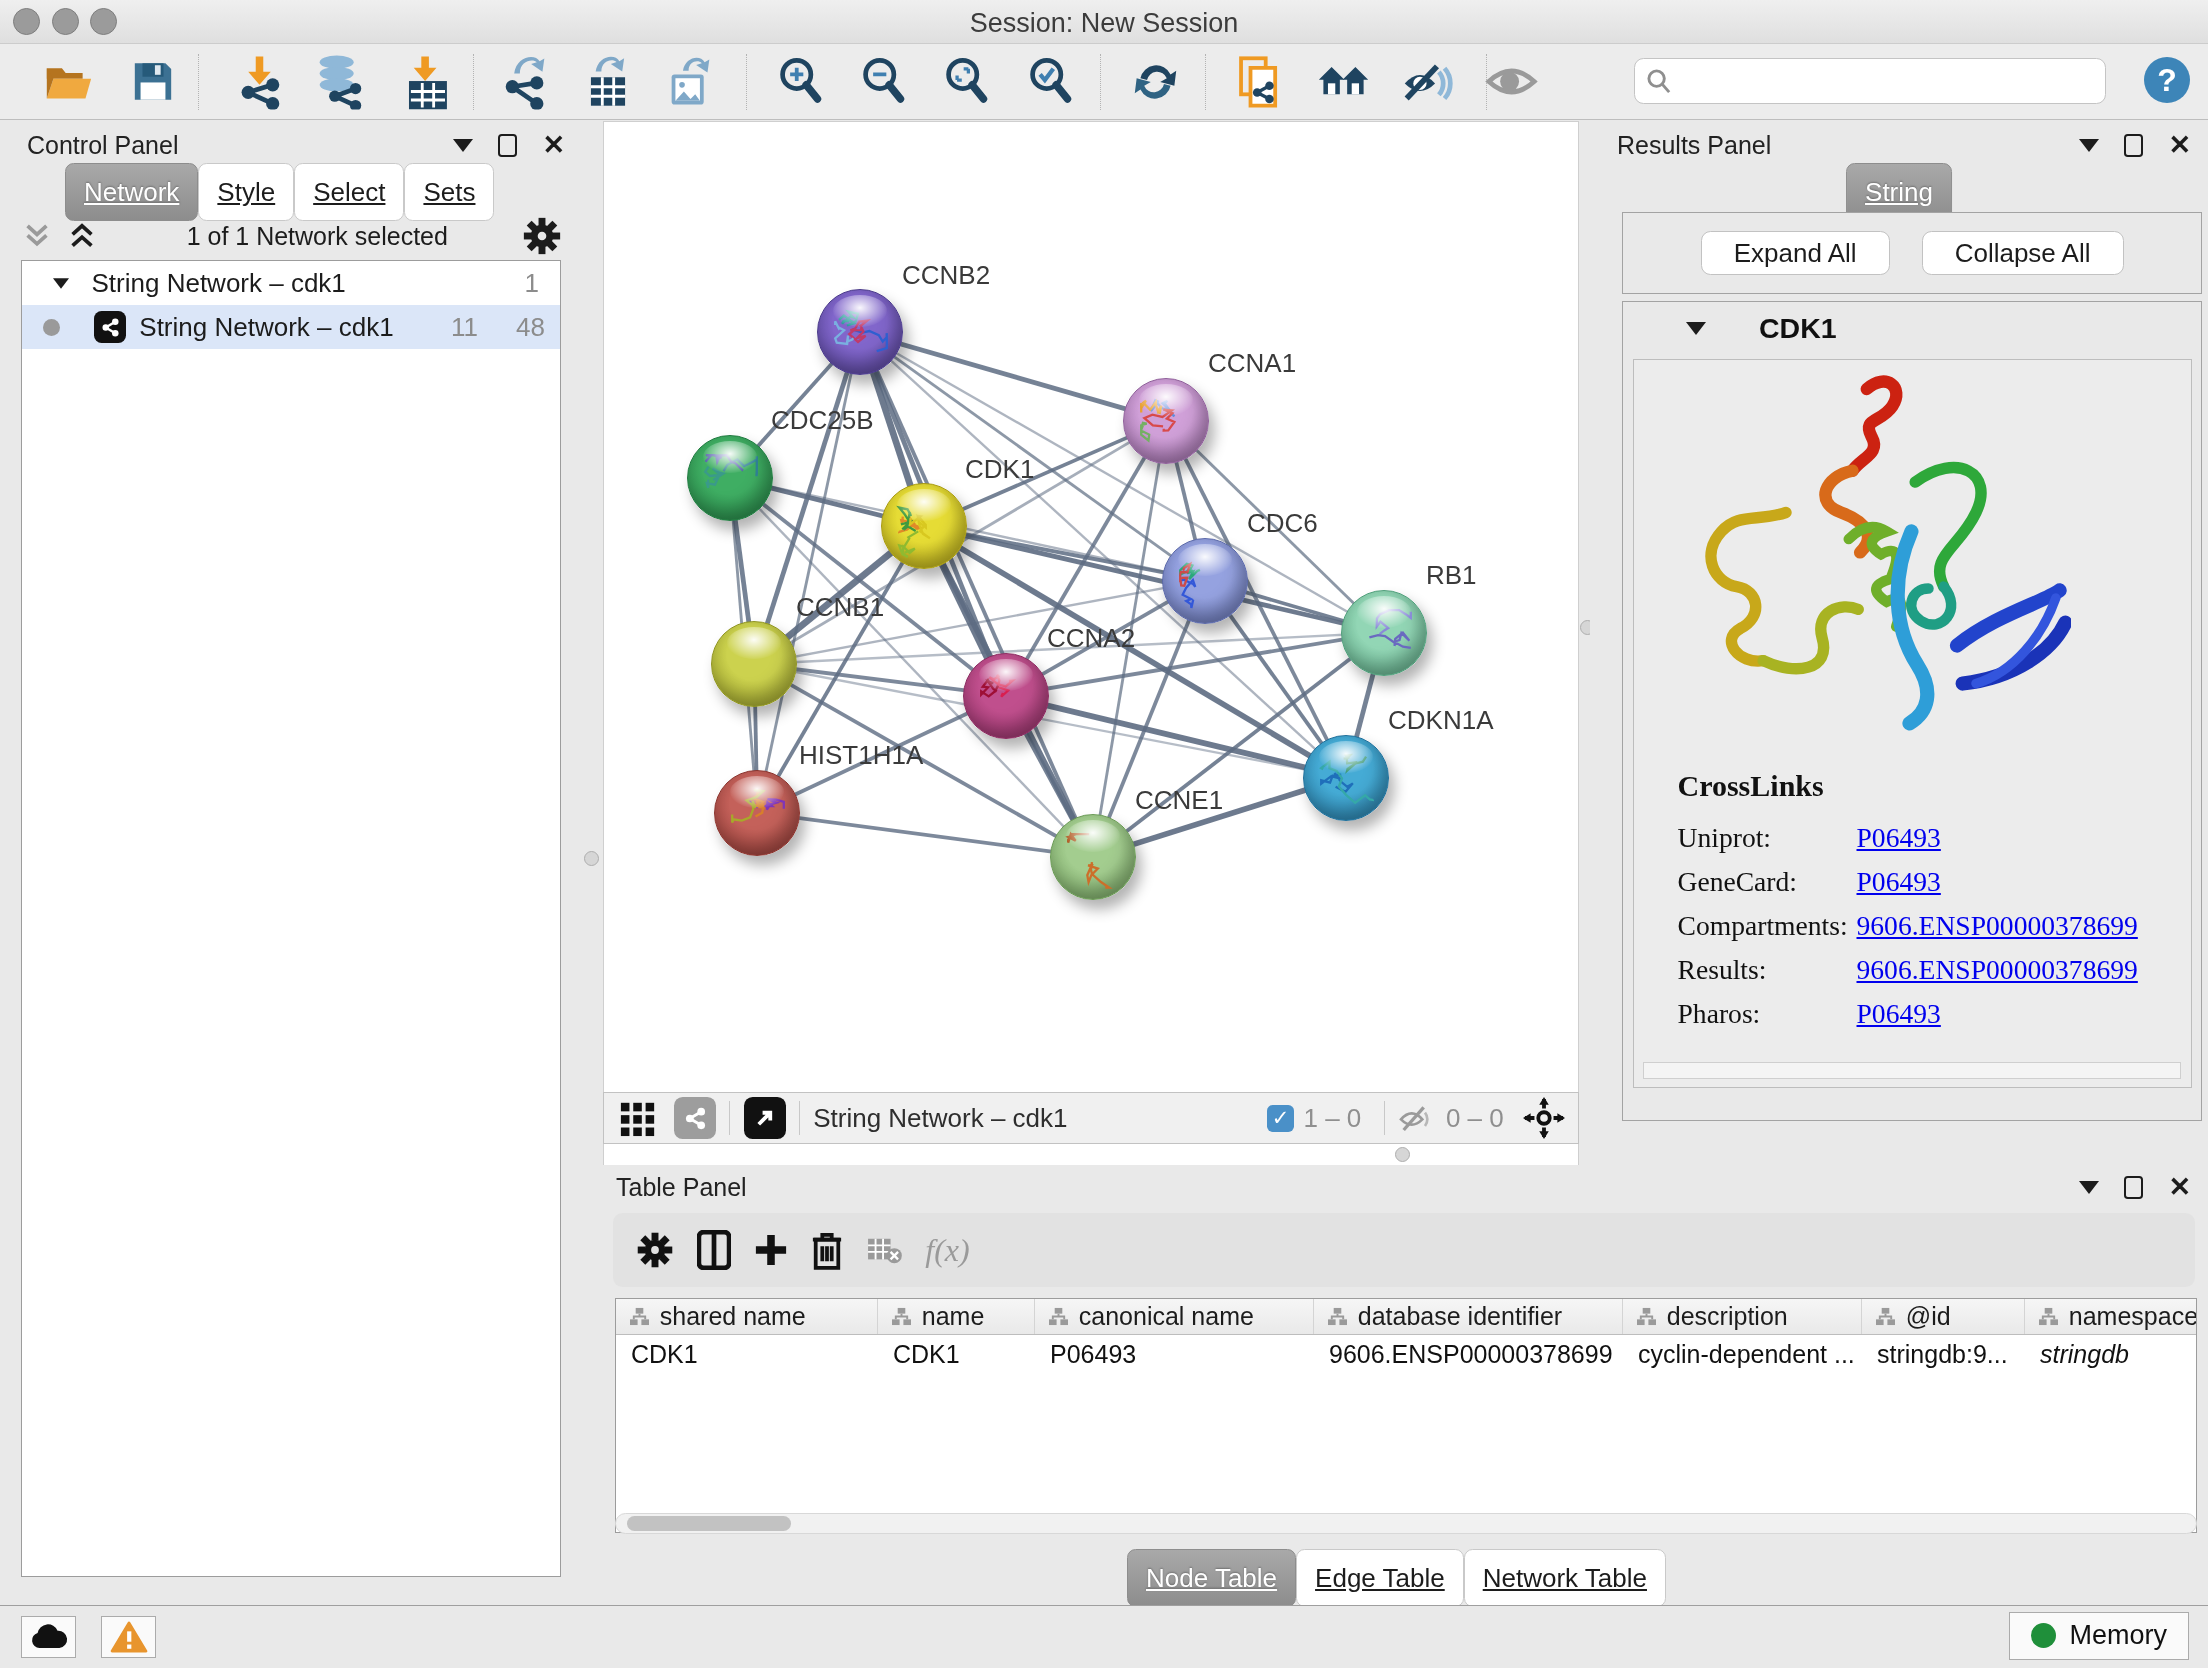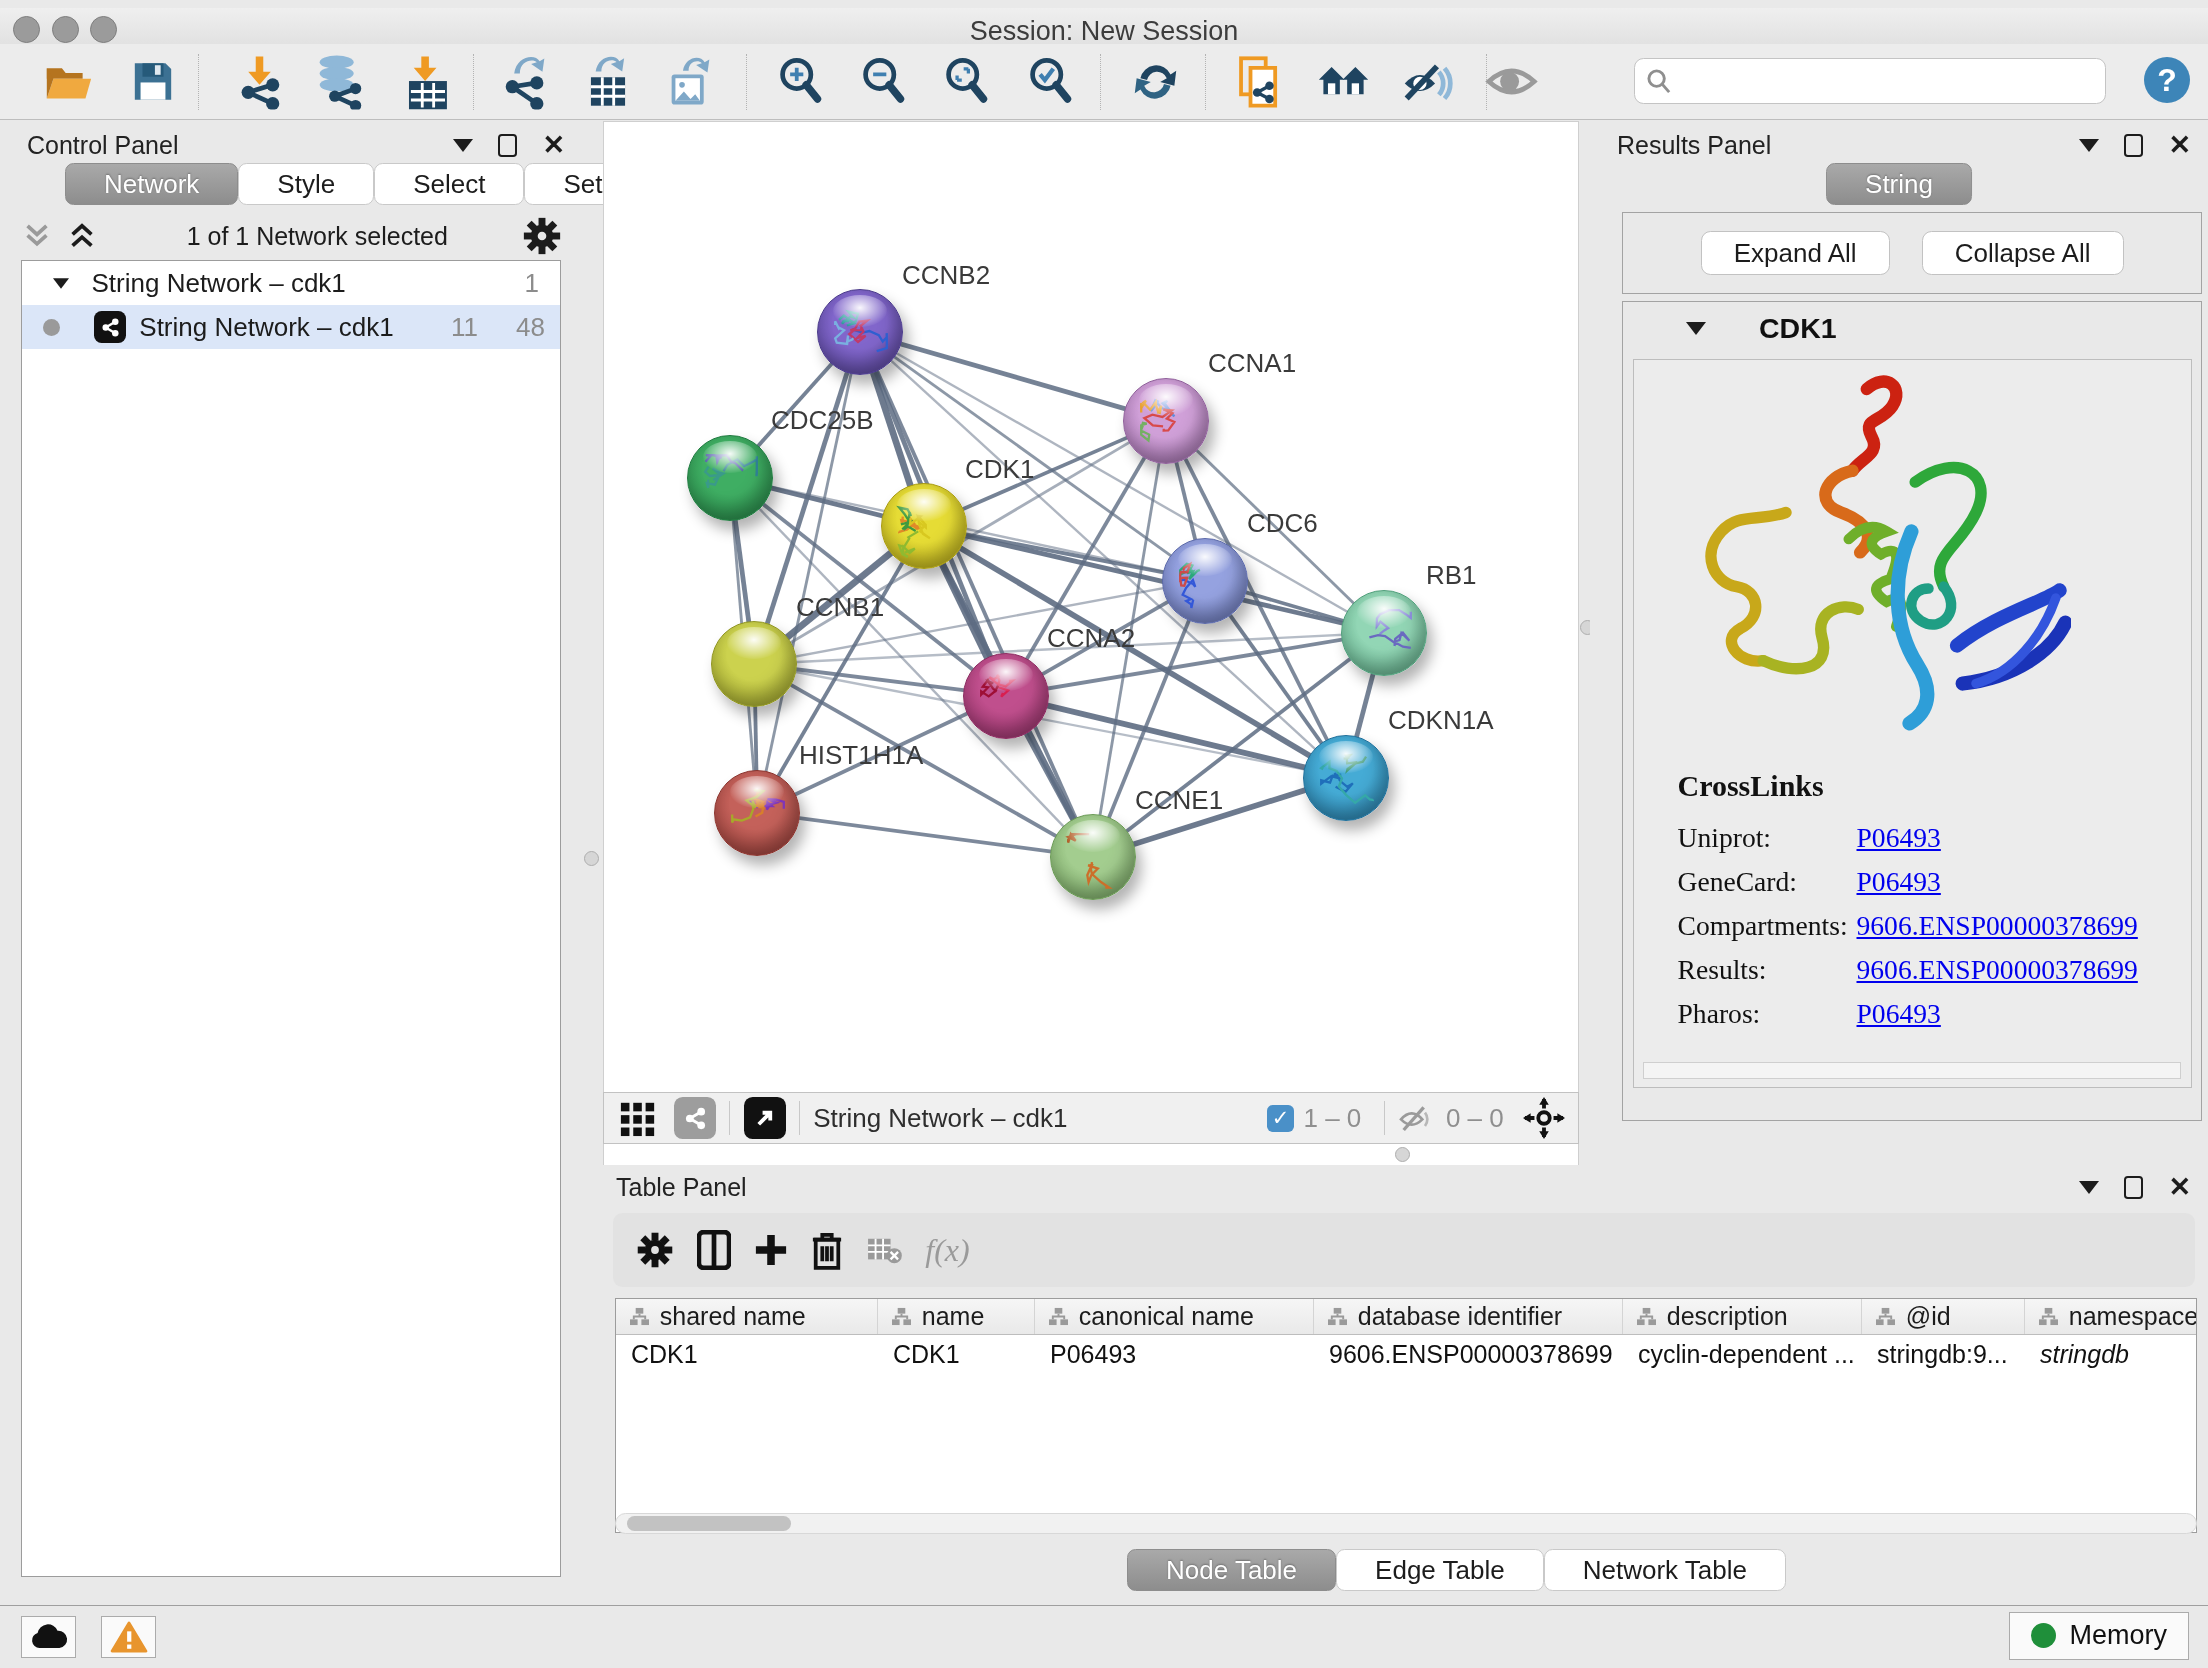--- a/index.html
+++ b/index.html
@@ -1,21 +1,21 @@
 <!DOCTYPE html>
 <html style="font-size:15px"><head>
 <meta charset="utf-8">
 <style>
   * { margin:0; padding:0; box-sizing:border-box; }
   html,body { width:2208px; height:1668px; overflow:hidden; background:#e9e9e9;
     font-family:"Liberation Sans", sans-serif; }
   .window { position:absolute; inset:0; width:2208px; height:1668px; background:#e9e9e9; }
 
   
-  .titlebar { position:absolute; left:0; top:8px; width:100%; height:44px;
+  .titlebar { position:absolute; left:0; top:0; width:100%; height:44px;
     background:linear-gradient(#efefef,#dfdfdf); border-bottom:1px solid #cccccc; }
   .traffic { position:absolute; left:13.3px; top:7.6px; display:flex; gap:11.4px; }
   .traffic span { width:27px; height:27px; border-radius:50%; background:#9b9b9b;
     border:1px solid #7e7e7e; display:block; }
   .win-title { position:absolute; left:0; right:0; top:7.6px; text-align:center;
     font-size:27px; color:#3c3c3c; }
 
   
   .toolbar { position:absolute; left:0; top:44px; width:100%; height:76px;
     background:#ececec; border-bottom:1px solid #bdbdbd; }
@@ -32,23 +32,23 @@
     border-radius:50%; background:#3d85b8; color:#ffffff; font-size:32px; font-weight:bold; cursor:pointer; }
 
   
   .panel-title { font-size:25px; color:#222222; }
   .panel-ctrls { position:absolute; display:flex; gap:25px; align-items:center; }
   .tri-down { width:0; height:0; border-left:10.5px solid transparent; border-right:10.5px solid transparent;
     border-top:13.3px solid #1c1c1c; }
   .box-glyph { width:19px; height:23px; border:2.9px solid #1c1c1c; border-radius:3.8px; }
   .x-glyph { font-size:27px; font-weight:bold; color:#1c1c1c; line-height:23px; }
 
-  .tab { height:42px; border:1px solid #c9c9c9; background:#ffffff; color:#1c1c1c;
+  .tab { height:58px; border:1px solid #c9c9c9; background:#ffffff; color:#1c1c1c;
     font-size:26px; border-radius:8.6px; display:flex; align-items:center; justify-content:center;
-    padding:0 38px; cursor:pointer; }
+    padding:0 18px; cursor:pointer;text-decoration:underline; }
   .tab.active { background:linear-gradient(#a9a9a9,#8d8d8d); color:#ffffff;
     border-color:#8d8d8d; text-shadow:0 -1px 1.9px rgba(0,0,0,.3); }
 
   
   .control-panel { position:absolute; left:0; top:121px; width:590px; bottom:63px; background:#e9e9e9; }
   .cp-title { position:absolute; left:27px; top:9.5px; }
   .cp-tabs { position:absolute; left:65px; top:42px; display:flex; }
   .cp-sub { position:absolute; left:21px; top:93px; width:540px; height:44px;
     display:flex; align-items:center; }
   .chev { width:32px; height:28.5px; margin-right:13.3px; }

